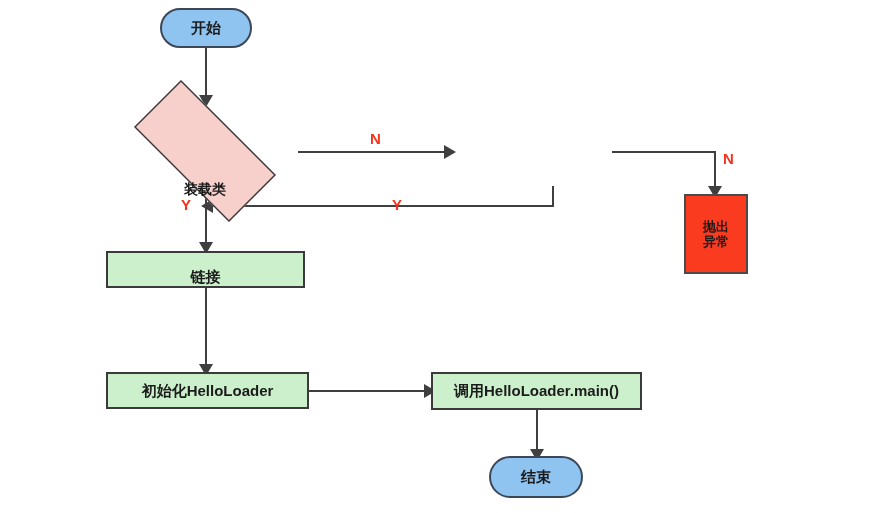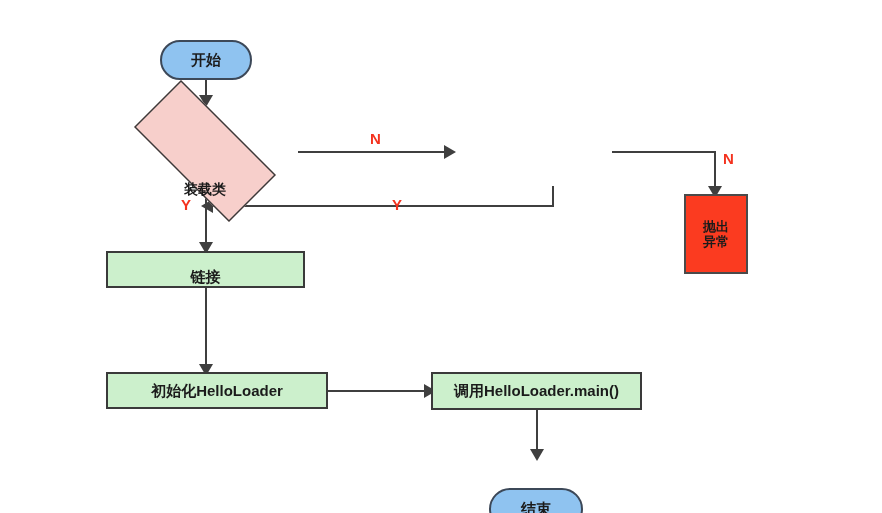--- a/index.html
+++ b/index.html
@@ -29,21 +29,20 @@
     font-weight: bold;
     line-height: 1.18;
     z-index: 3;
   }
   
   .terminator {
     background: #8fc3f0;
     border: 2px solid #3c4858;
     border-radius: 22px;
     font-size: 15px;
-    margin-top: 32px;
   }
   
   .process {
     background: #ccf0cc;
     border: 2px solid #3a3a3a;
     font-size: 15px;
   }
   
   .error {
     background: #fb3b20;
@@ -173,21 +172,21 @@
 
   <div class="node error" style="left:684px; top:194px; width:64px; height:80px; flex-direction:column;">
     <span class="stack">抛出</span>
     <span class="stack">异常</span>
   </div>
 
   <div class="node process" style="left:106px; top:251px; width:199px; height:37px;align-items:flex-end;">
     <span>链接</span>
   </div>
 
-  <div class="node process" style="left:106px; top:372px; width:222px; height:37px;">
+  <div class="node process" style="left:106px; top:372px; width:203px; height:37px;">
     <span>初始化HelloLoader</span>
   </div>
 
   <div class="node terminator" style="left:489px; top:456px; width:94px; height:42px;">
     <span>结束</span>
   </div>
 
   <div class="node process" style="left:431px; top:372px; width:211px; height:38px;">
     <span>调用HelloLoader.main()</span>
   </div>

